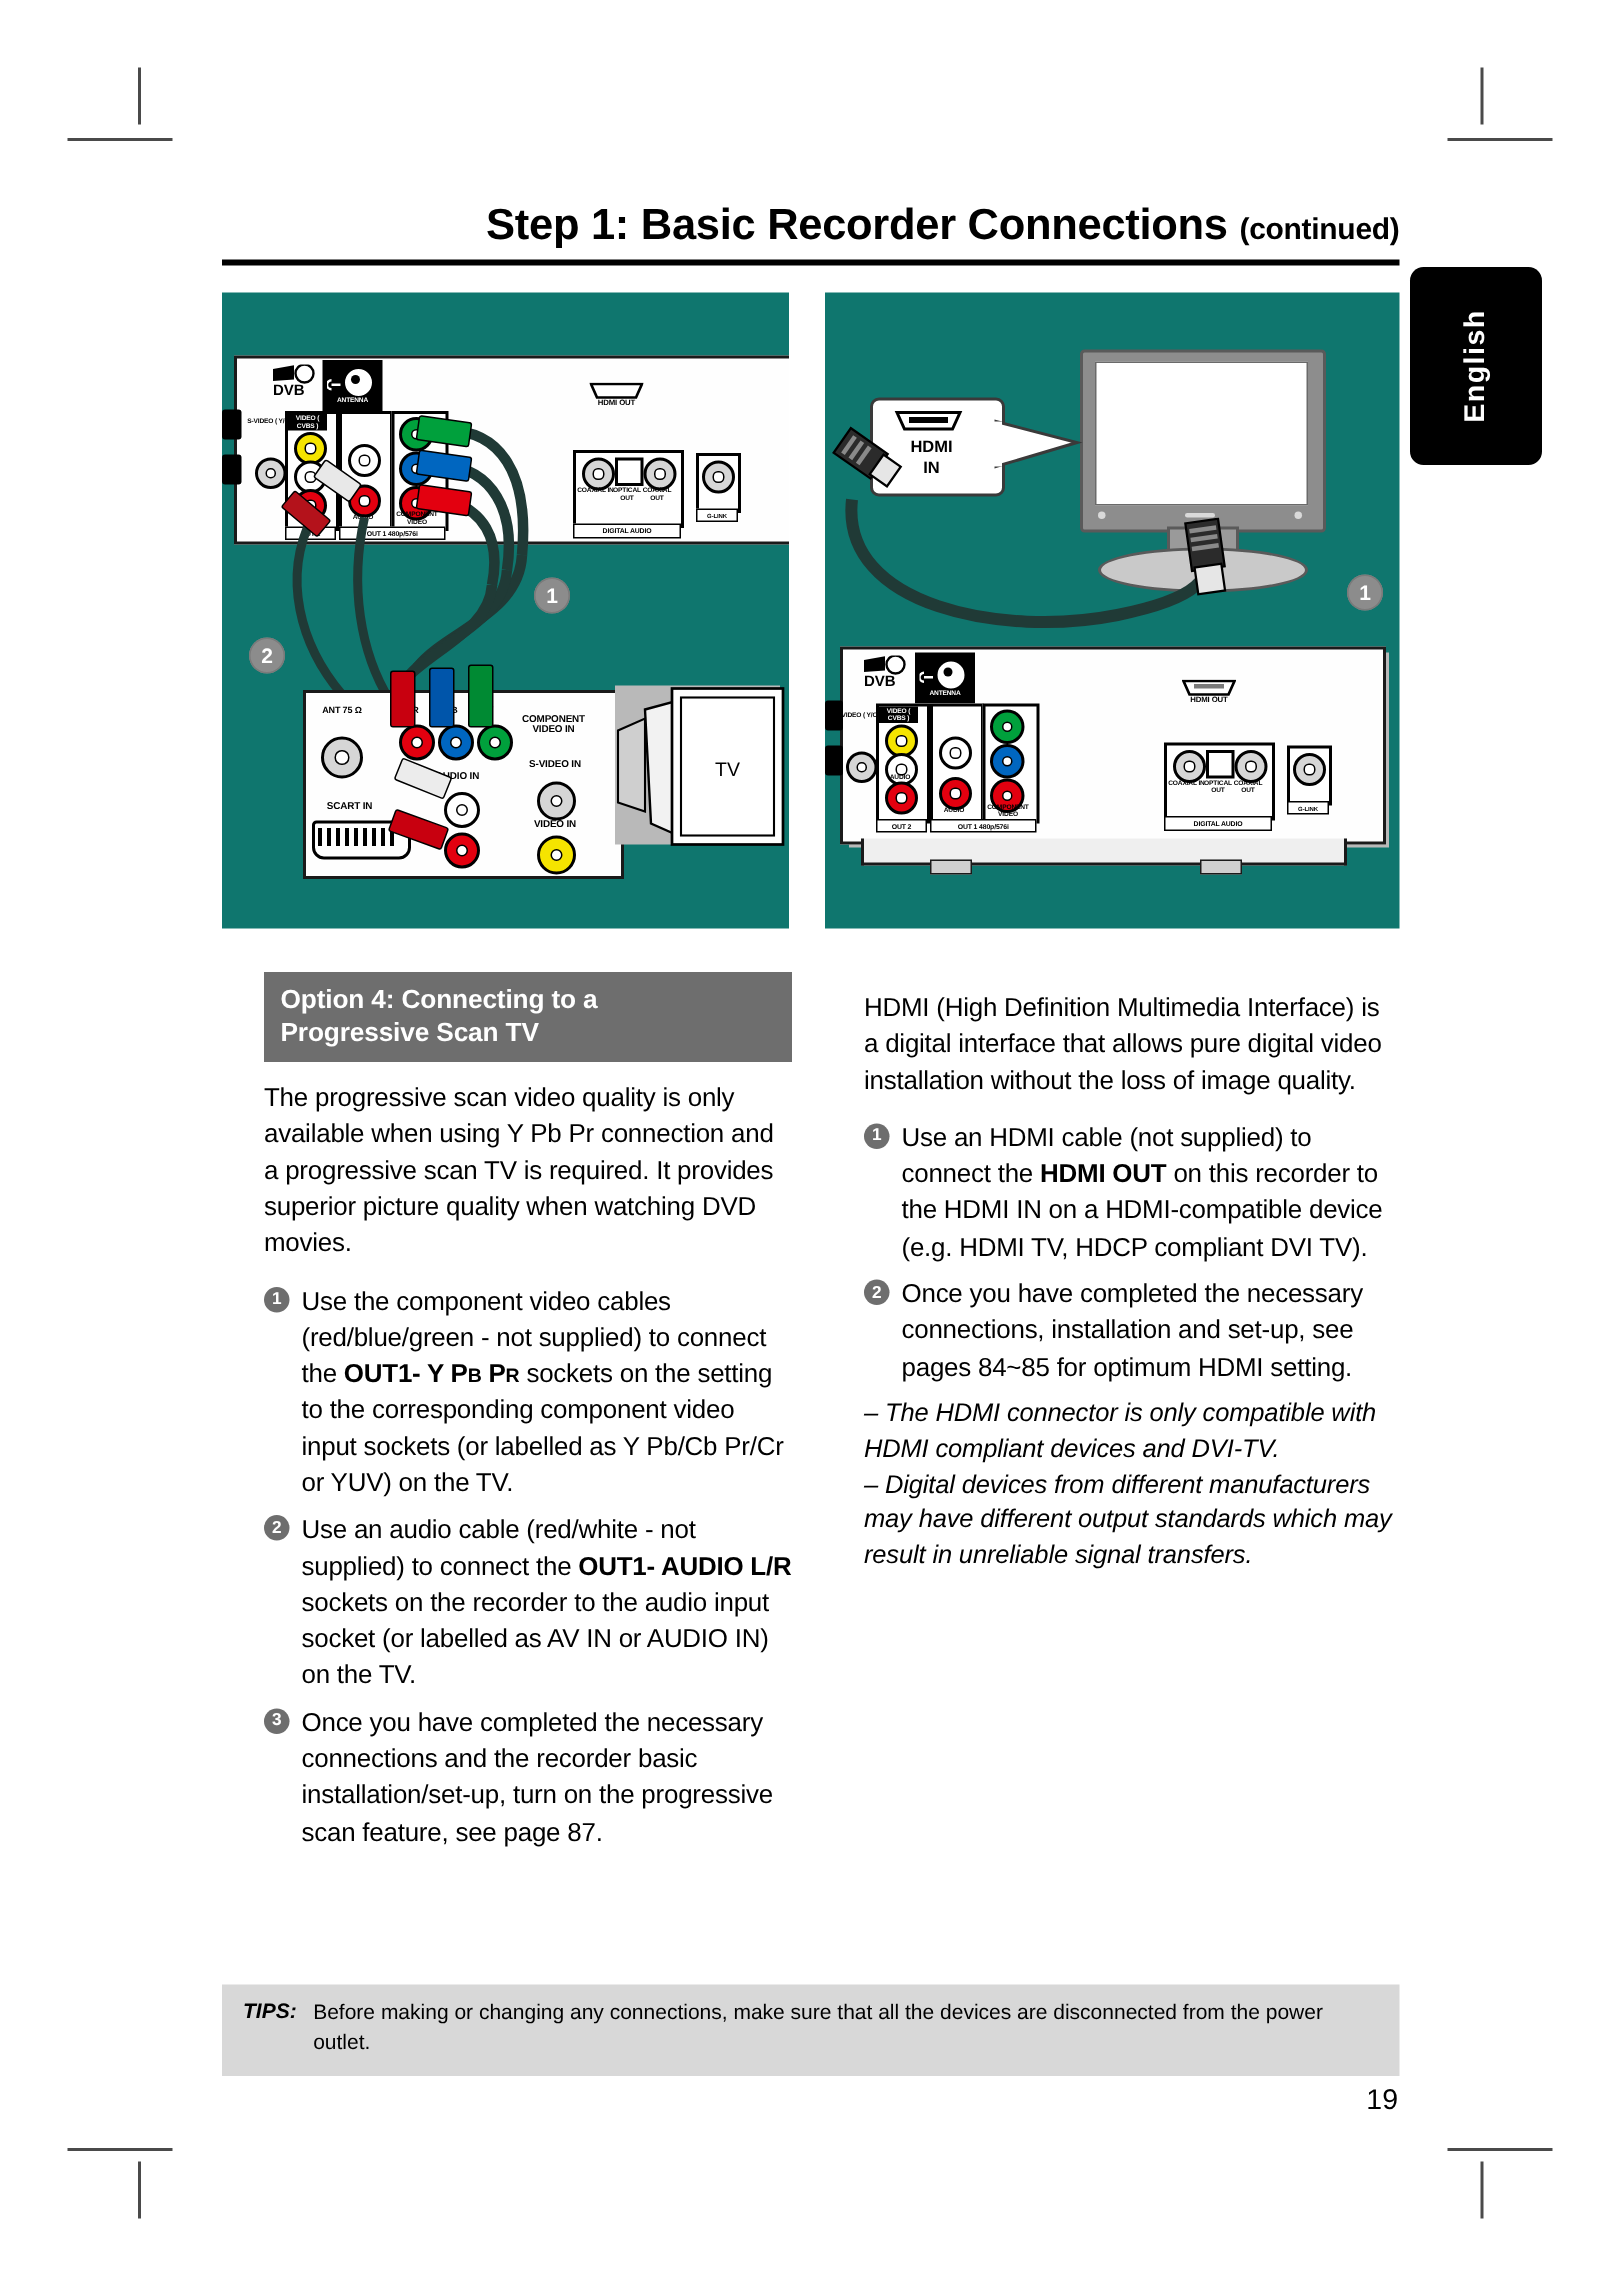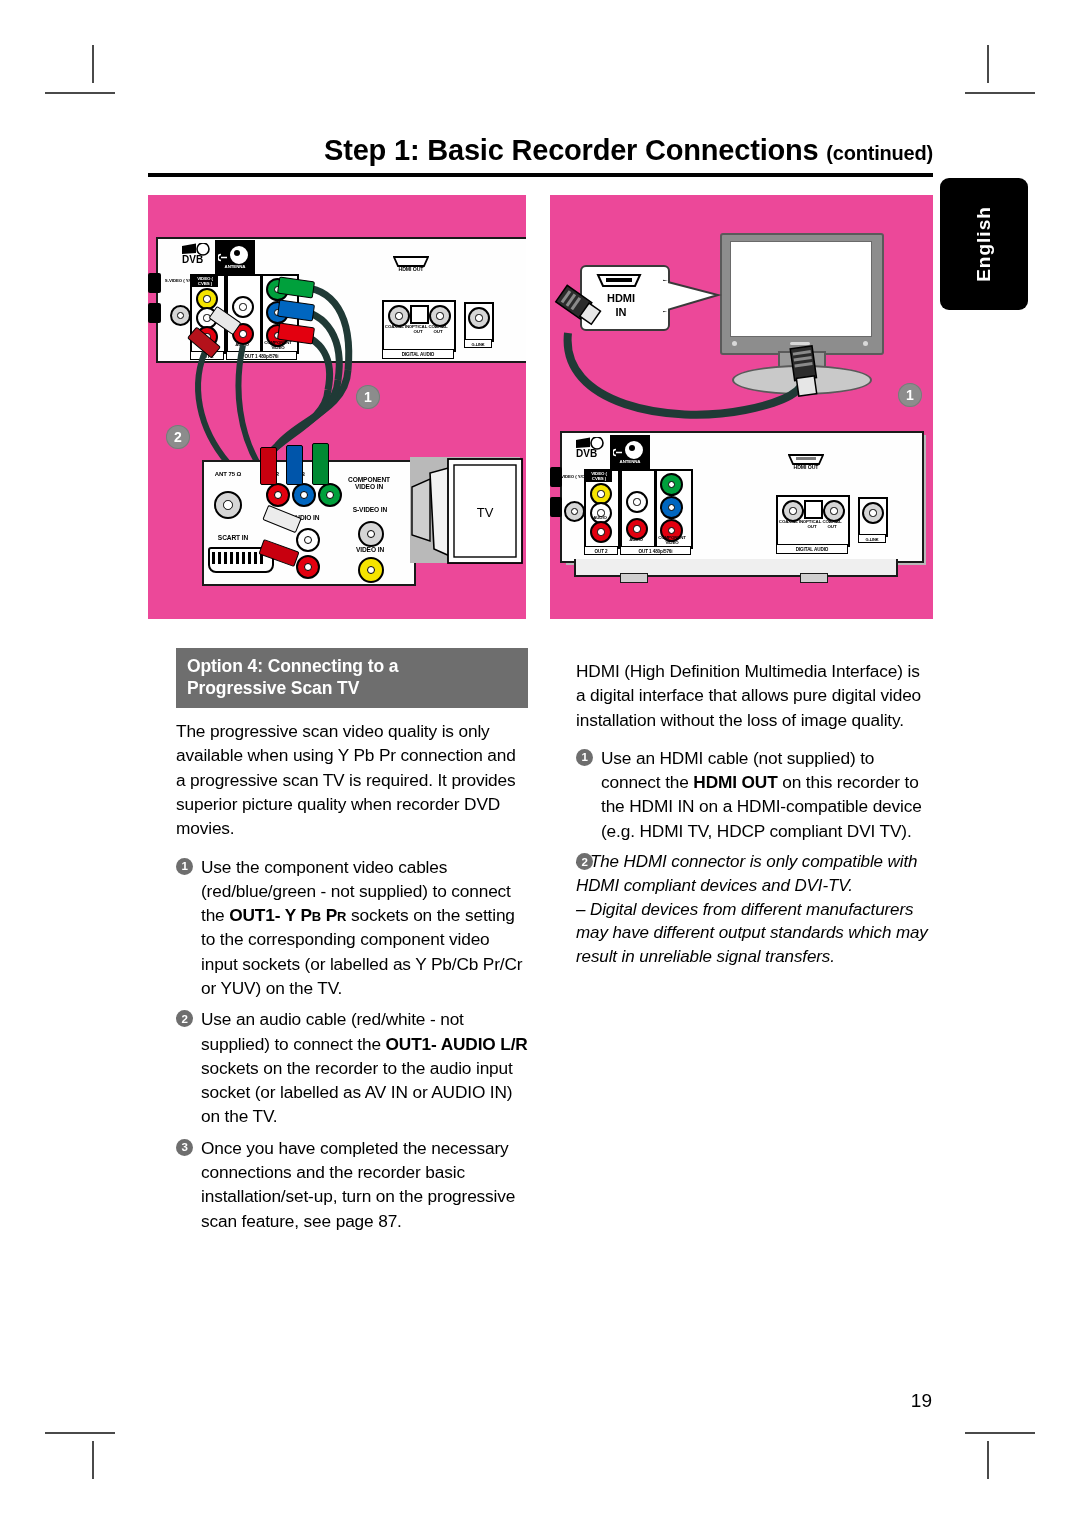--- a/index.html
+++ b/index.html
@@ -31,21 +31,21 @@
   }
   .english-tab span{
     position:absolute;left:50%;top:50%;
     transform:translate(-50%,-50%) rotate(-90deg);
     color:#fff;font-size:19px;font-weight:bold;letter-spacing:1px;
     white-space:nowrap;
   }
 
   
   .diagram{
-    position:absolute;background:#ec4899;overflow:hidden;
+    position:absolute;background:#0f766e;overflow:hidden;
   }
   #diagram-left{left:148px;top:195px;width:378px;height:424px;}
   #diagram-right{left:550px;top:195px;width:383px;height:424px;}
 
   
   .device{position:absolute;background:#fefefe;border:2px solid #1a1a1a;}
   .device-shadow{position:absolute;background:#b9b9b9;}
 
   .panel-grp{position:absolute;border:2px solid #000;background:#fff;}
   .lbl{position:absolute;font-size:4.4px;font-weight:bold;line-height:1.05;
@@ -424,21 +424,21 @@
     <div class="strip" style="left:308px;top:339px;width:26px;height:7px;">
       <div class="striplbl" style="font-size:4px;">G-LINK</div>
     </div>
   </div>
 
   <div class="col" id="col-left">
     <div class="opt-head">
       <div>Option 4: Connecting to a</div>
       <div>Progressive Scan TV</div>
     </div>
-    <p class="body">The progressive scan video quality is only available when using Y Pb Pr connection and a progressive scan TV is required. It provides superior picture quality when recorder DVD movies.</p>
+    <p class="body">The progressive scan video quality is only available when using Y Pb Pr connection and a progressive scan TV is required. It provides superior picture quality when watching DVD movies.</p>
 
     <ol class="steps">
       <li>
         <span class="num">1</span><span>Use the component video cables (red/blue/green - not supplied) to connect the </span><span class="b">OUT1- Y P</span><span class="b sub">B</span><span class="b"> P</span><span class="b sub">R</span><span> sockets on the setting to the corresponding component video input sockets (or labelled as Y Pb/Cb Pr/Cr or YUV) on the TV.</span>
       </li>
       <li>
         <span class="num">2</span><span>Use an audio cable (red/white - not supplied) to connect the </span><span class="b">OUT1- AUDIO L/R</span><span> sockets on the recorder to the audio input socket (or labelled as AV IN or AUDIO IN) on the TV.</span>
       </li>
       <li>
         <span class="num">3</span><span>Once you have completed the necessary connections and the recorder basic installation/set-up, turn on the progressive scan feature, see page 87.</span>
@@ -447,24 +447,30 @@
   </div>
 
   <div class="col" id="col-right">
     <p class="body">HDMI (High Definition Multimedia Interface) is a digital interface that allows pure digital video installation without the loss of image quality.</p>
 
     <ol class="steps">
       <li>
         <span class="num">1</span><span>Use an HDMI cable (not supplied) to connect the </span><span class="b">HDMI OUT</span><span> on this recorder to the HDMI IN on a HDMI-compatible device (e.g. HDMI TV, HDCP compliant DVI TV).</span>
       </li>
       <li>
-        <span class="num">2</span>
+        <span class="num">2</span><span>Once you have completed the necessary connections, installation and set-up, see pages 84~85 for optimum HDMI setting.</span>
       </li>
     </ol>
 
     <p class="hint">– The HDMI connector is only compatible with HDMI compliant devices and DVI-TV.</p>
     <p class="hint">– Digital devices from different manufacturers may have different output standards which may result in unreliable signal transfers.</p>
   </div>
 
+  <div class="tips">
+    <div class="tips-row">
+      <span class="tips-lbl">TIPS:</span>
+      <span class="tips-txt">Before making or changing any connections, make sure that all the devices are disconnected from the power outlet.</span>
+    </div>
+  </div>
 
   <div class="pageno">19</div>
 
 </div>
 
 </body></html>

